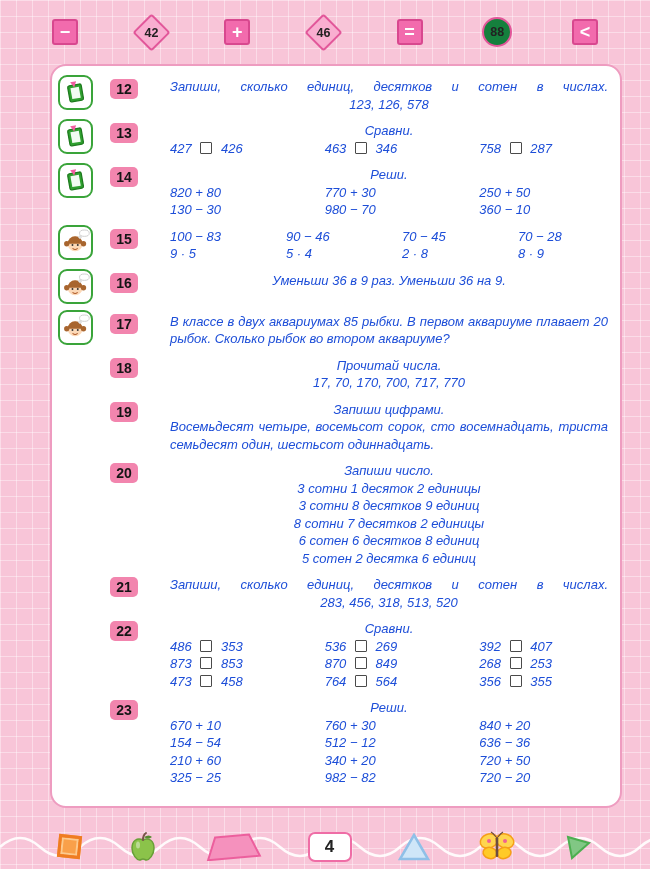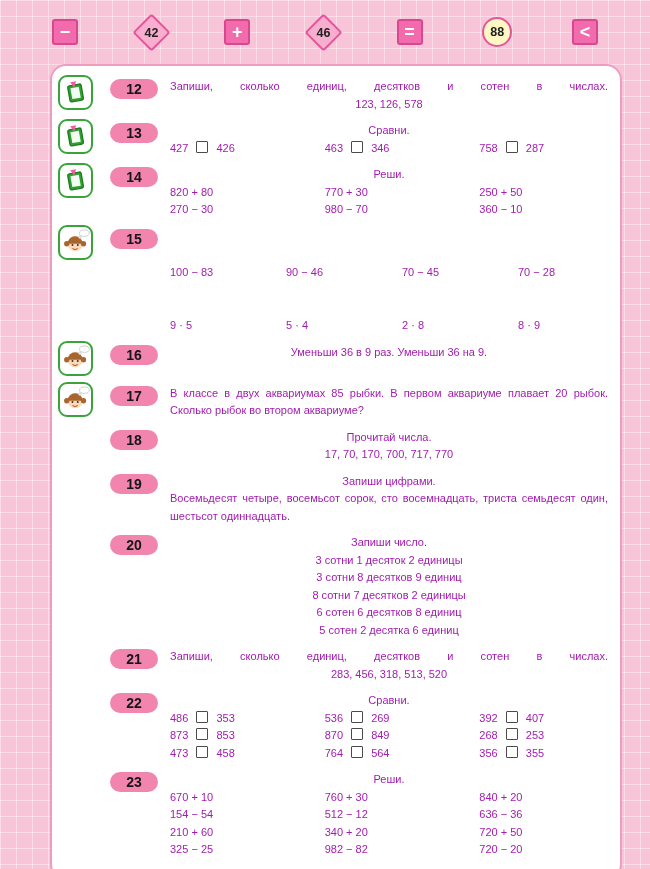--- a/index.html
+++ b/index.html
@@ -21,52 +21,52 @@
   .shape.square {
     width:26px; height:26px; background:#f26bad; border:2px solid #d8488f;
     color:#fff; font-weight:bold; font-size:18px; border-radius:3px;
   }
   .shape.diamond {
     width:27px; height:27px; background:#f9aed0; border:2px solid #e2579a;
     transform:rotate(45deg); border-radius:3px;
   }
   .shape.diamond span { transform:rotate(-45deg); font-weight:bold; font-size:12.5px; color:#222; }
   .shape.circle {
-    width:30px; height:30px; background:#fef9c3; border:2px solid #e2579a;
+    width:30px; height:30px; background:#15803d; border:2px solid #e2579a;
     border-radius:50%; font-weight:bold; font-size:12.5px; color:#222;
   }
 
   
   .panel {
     flex:1 1 auto; margin:0 28px 6px 50px; background:#fff;
     border:2px solid #ee9cc0; border-radius:16px;
     padding:12px 10px 10px 6px; overflow:hidden;
   }
   .task {
     display:grid; grid-template-columns:42px 50px 1fr; column-gap:10px;
     align-items:start; margin-bottom:9px;
   }
   .task-icon {
     width:35px; height:35px; border:2px solid #3aa43a; border-radius:9px;
     background:#fff; display:flex; align-items:center; justify-content:center;
     margin-top:-3px;
   }
   .badge {
-    width:48px; height:20px; background:#f285ae; border-radius:10px;
+    width:28px; height:20px; background:#f285ae; border-radius:5px;
     display:flex; align-items:center; justify-content:center;
     font-weight:bold; font-size:14px; color:#151515; margin-top:1px;
   }
-  .content { font-size:11px; line-height:17.5px; color:#a21caf; padding-right:2px; }
+  .content { font-size:13px; line-height:17.5px; color:#1d4ed8; padding-right:2px;font-style:italic; }
   .para { text-align:justify; }
   .para.jlast { text-align:justify; text-align-last:justify; }
   .centered { text-align:center; }
   .line { text-align:center; }
   .grid { display:grid; column-gap:26px; }
   .cols3 { grid-template-columns:repeat(3,1fr); }
-  .cols4 { grid-template-columns:repeat(4,1fr);margin-top:36px; }
+  .cols4 { grid-template-columns:repeat(4,1fr); }
   .cell { white-space:nowrap; }
   .wbox {
     display:inline-block; width:12px; height:12px; border:1.5px solid #4a4a4a;
     background:#fff; vertical-align:-1px; margin:0 5px; border-radius:1px;
   }
 
   
   .bottombar { height:66px; flex:0 0 auto; position:relative; }
   .wave { position:absolute; inset:0; }
   .footer-shapes {
@@ -170,21 +170,21 @@
           </div>
           <div class="badge">14</div>
           <div class="content">
             <div class="line">Реши.</div>
             <div class="grid cols3">
               <div class="cell">820 + 80</div>
               <div class="cell">770 + 30</div>
               <div class="cell">250 + 50</div>
             </div>
             <div class="grid cols3">
-              <div class="cell">270 − 30</div>
+              <div class="cell">130 − 30</div>
               <div class="cell">980 − 70</div>
               <div class="cell">360 − 10</div>
             </div>
           </div>
         </div>
         <div class="task">
           <div>
             <div class="task-icon">
               <svg viewBox="0 0 34 34" width="30" height="30">
                 <circle cx="16" cy="19" r="8.5" fill="#fcd9b8"></circle>

